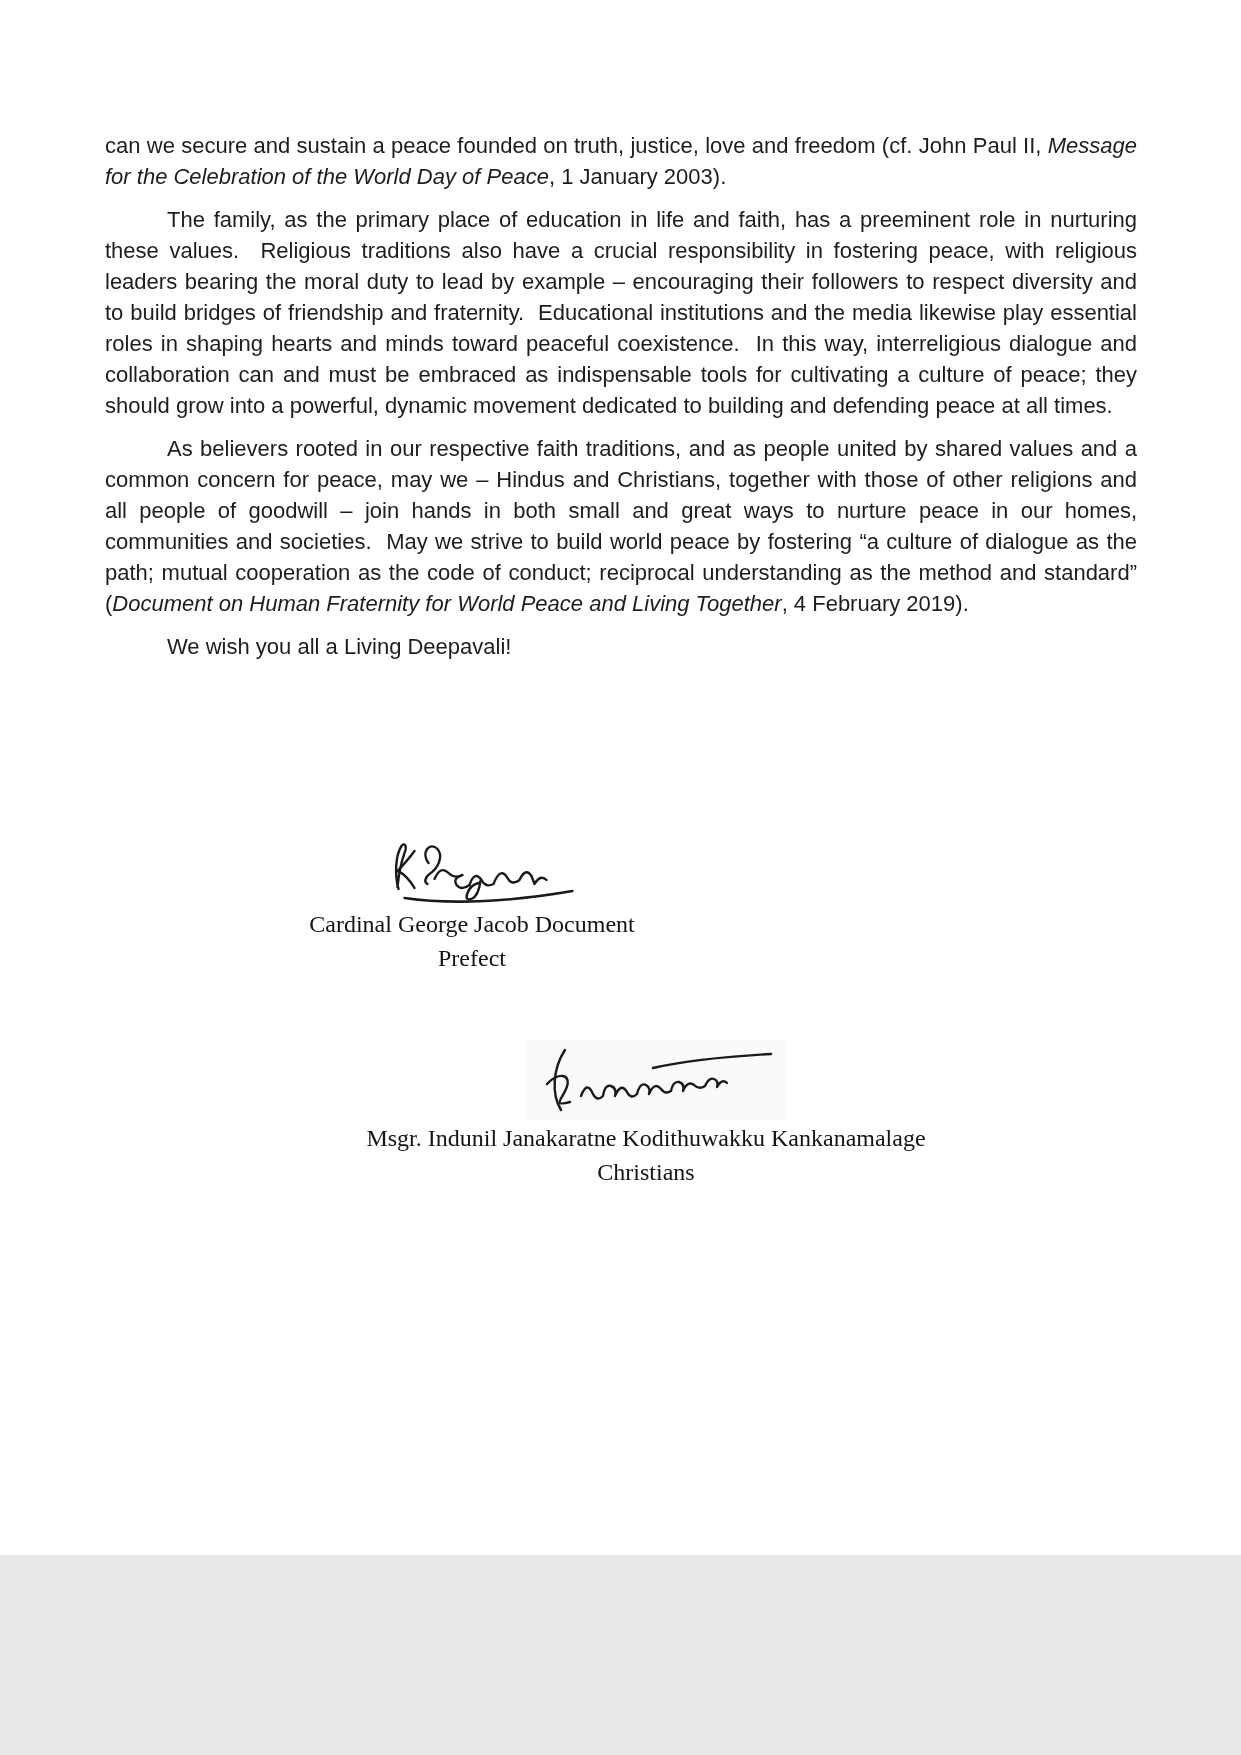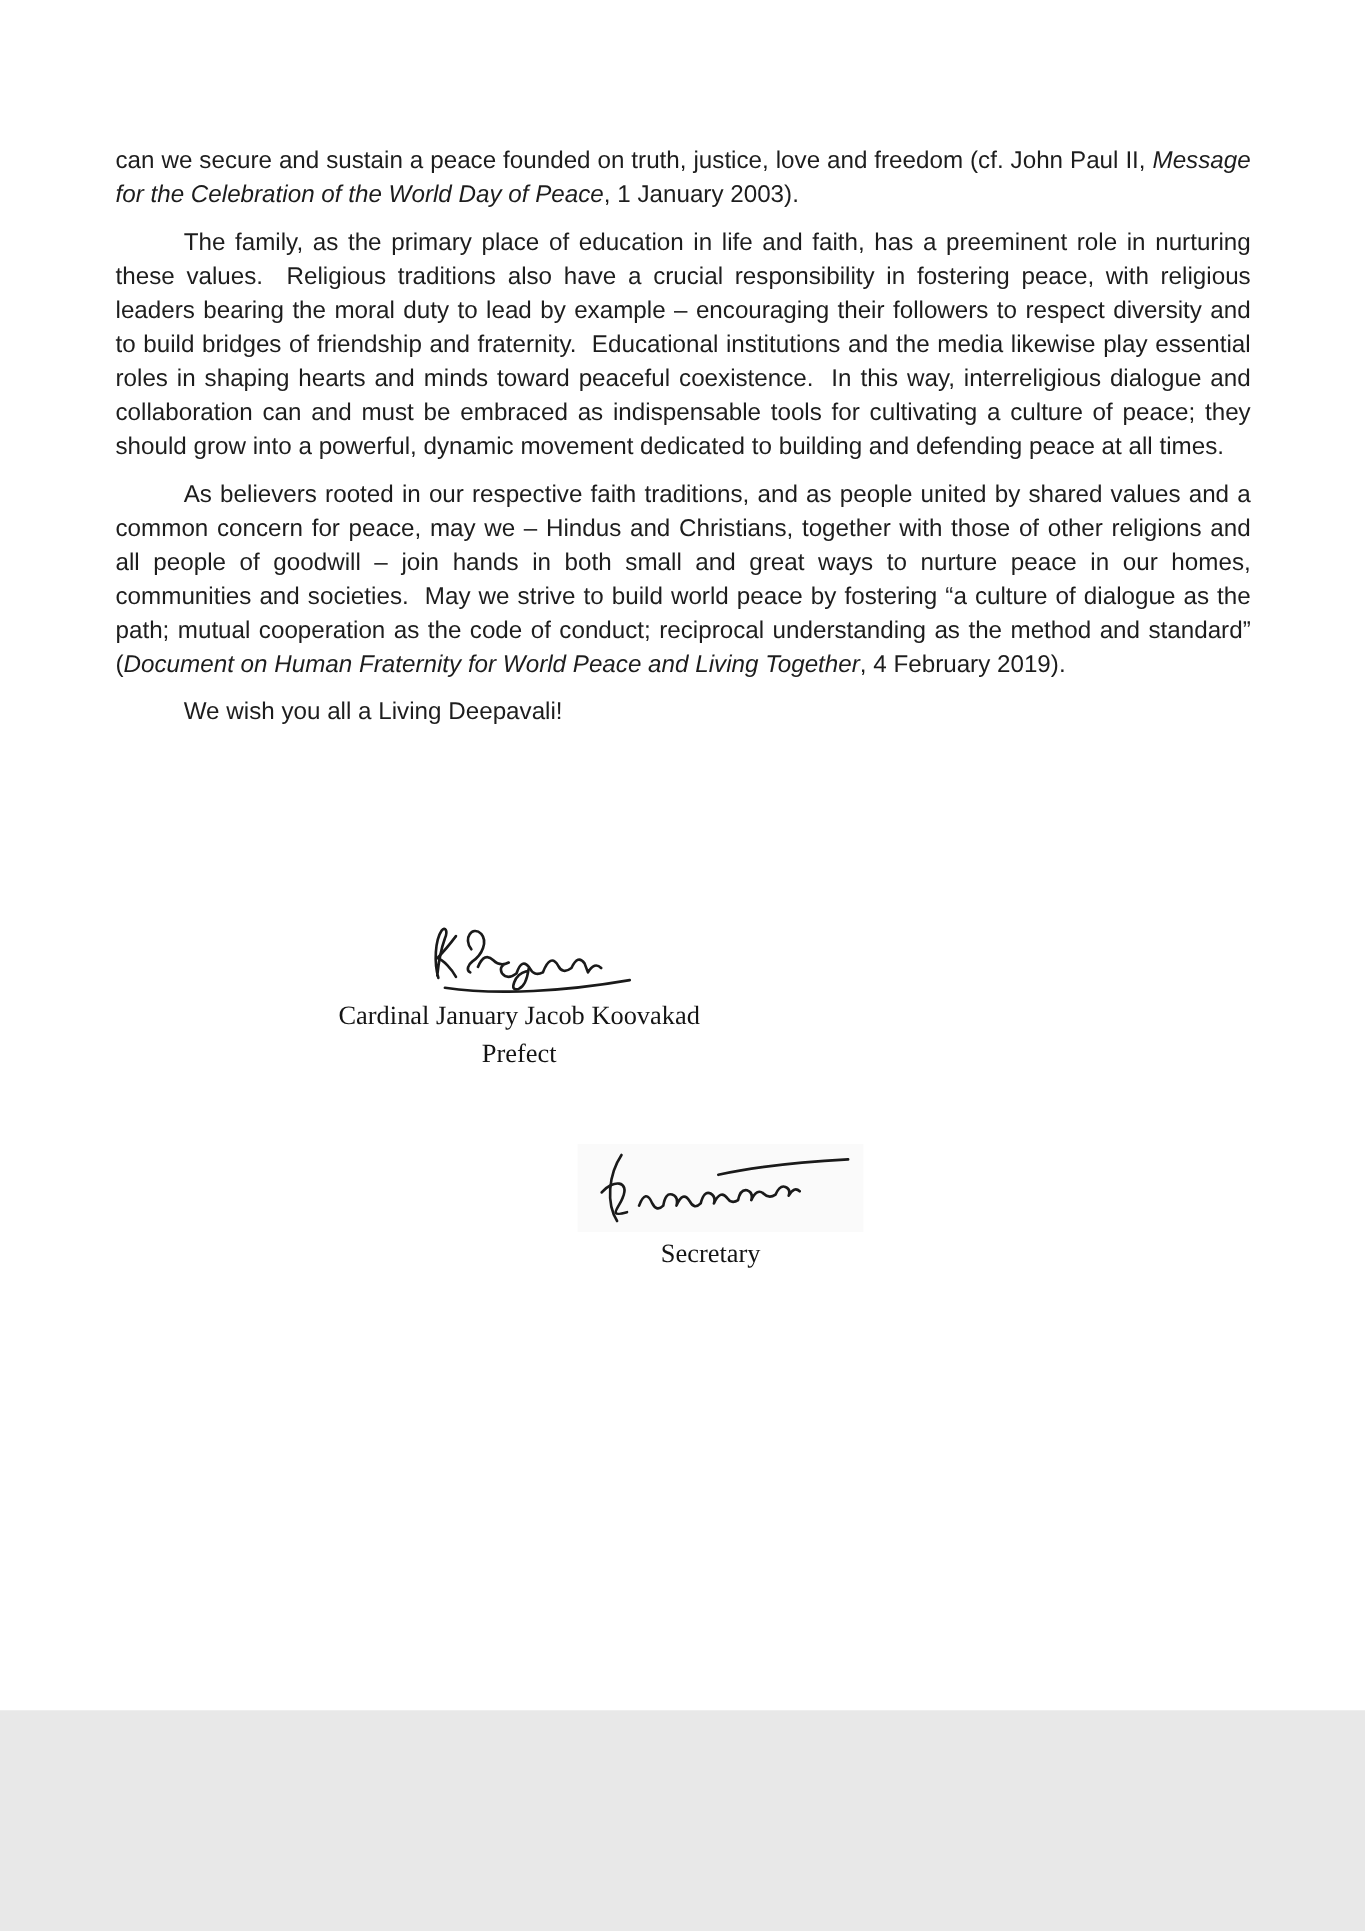--- a/index.html
+++ b/index.html
@@ -88,30 +88,31 @@
       <path d="M16 54 C12 40 13 20 19 11 C22 7 25 11 22 18 C18 29 16 42 15 52"></path>
       <path d="M32 16 C26 24 19 32 15 36 C21 38 28 46 32 53"></path>
       <path d="M46 28 C38 18 47 6 55 14 C61 21 56 33 47 39 C43 42 41 47 45 49"></path>
       <path d="M52 44 q6 -14 14 -6 q6 6 14 2 q-10 3 -6 10 q5 6 13 0 q5 -15 12 -5 q4 8 12 4 q7 -18 14 -6 q4 8 12 2 q6 -13 12 -4 l3 8 q6 -10 12 -4"></path>
       <path d="M98 46 q-2 15 -9 18 q-7 2 -4 -6 q3 -8 11 -10"></path>
       <path d="M22 63 C70 70 132 66 190 56"></path>
     </svg>
   </div>
 
   <div class="name-block" style="left: 472px; top: 908px;">
-    <div>Cardinal January Jacob Koovakad</div>
+    <div>Cardinal George Jacob Document</div>
     <div class="title">Prefect</div>
   </div>
 
   <div class="sig-block sig2-bg" style="left: 655px; top: 1040px;">
     <svg class="sig-svg" width="240" height="72" viewBox="0 0 240 72">
       <path d="M30 6 C18 24 16 50 26 66"></path>
       <path d="M12 40 C22 28 38 29 31 45 C27 55 17 63 35 58"></path>
       <path d="M46 52 q6 -16 12 -2 q4 8 10 2 q2 -12 8 -10 q6 2 4 10 q6 -14 12 -4 q4 8 10 2 q3 -12 9 -9 q5 3 3 9 q6 -13 12 -5 q4 6 10 2 q2 -10 8 -9 q6 2 4 9 q5 -11 11 -6 q5 5 11 1 q4 -9 9 -7 q5 2 3 8 q5 -9 10 -4"></path>
       <path d="M118 24 C158 15 200 12 236 10"></path>
     </svg>
   </div>
 
   <div class="name-block" style="left: 646px; top: 1122px;">
-    <div class="title">Secretary</div>
+    <div>Msgr. Indunil Janakaratne Kodithuwakku Kankanamalage</div>
+    <div class="title">Christians</div>
   </div>
 
 </div>
 
 </body></html>

